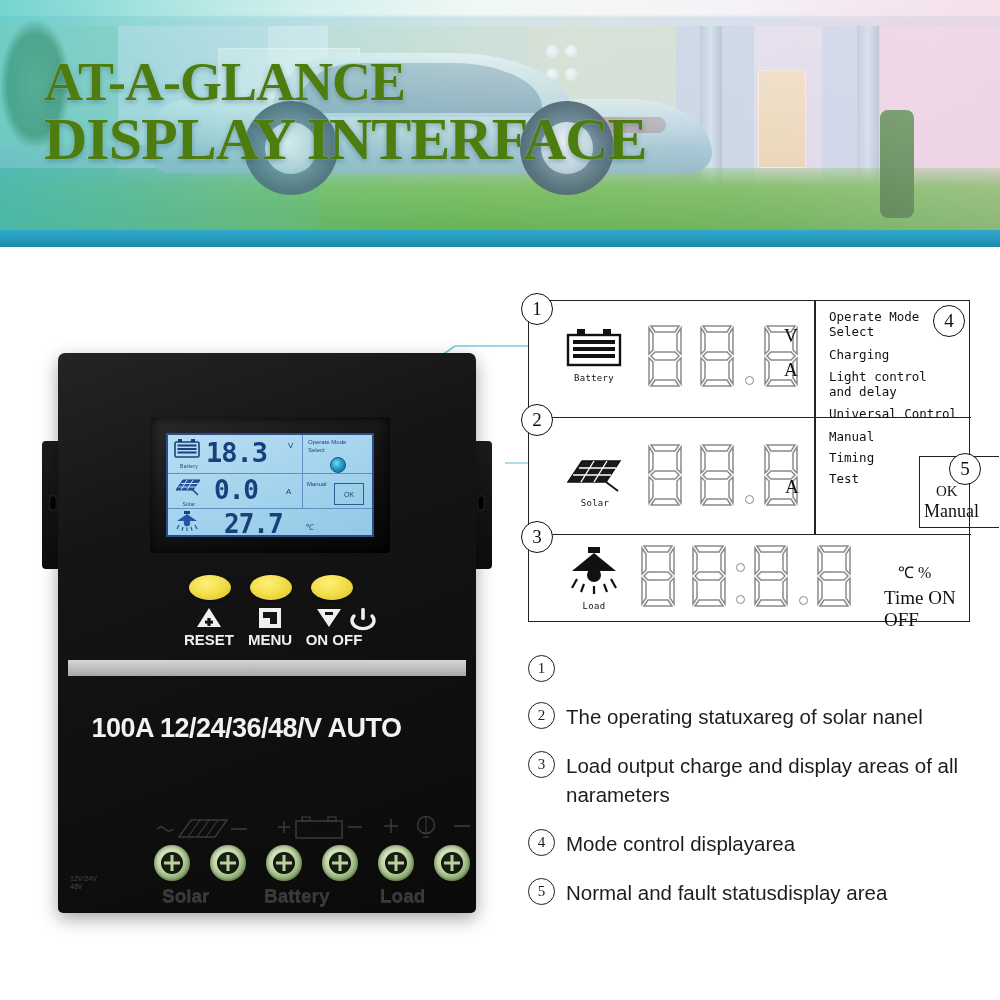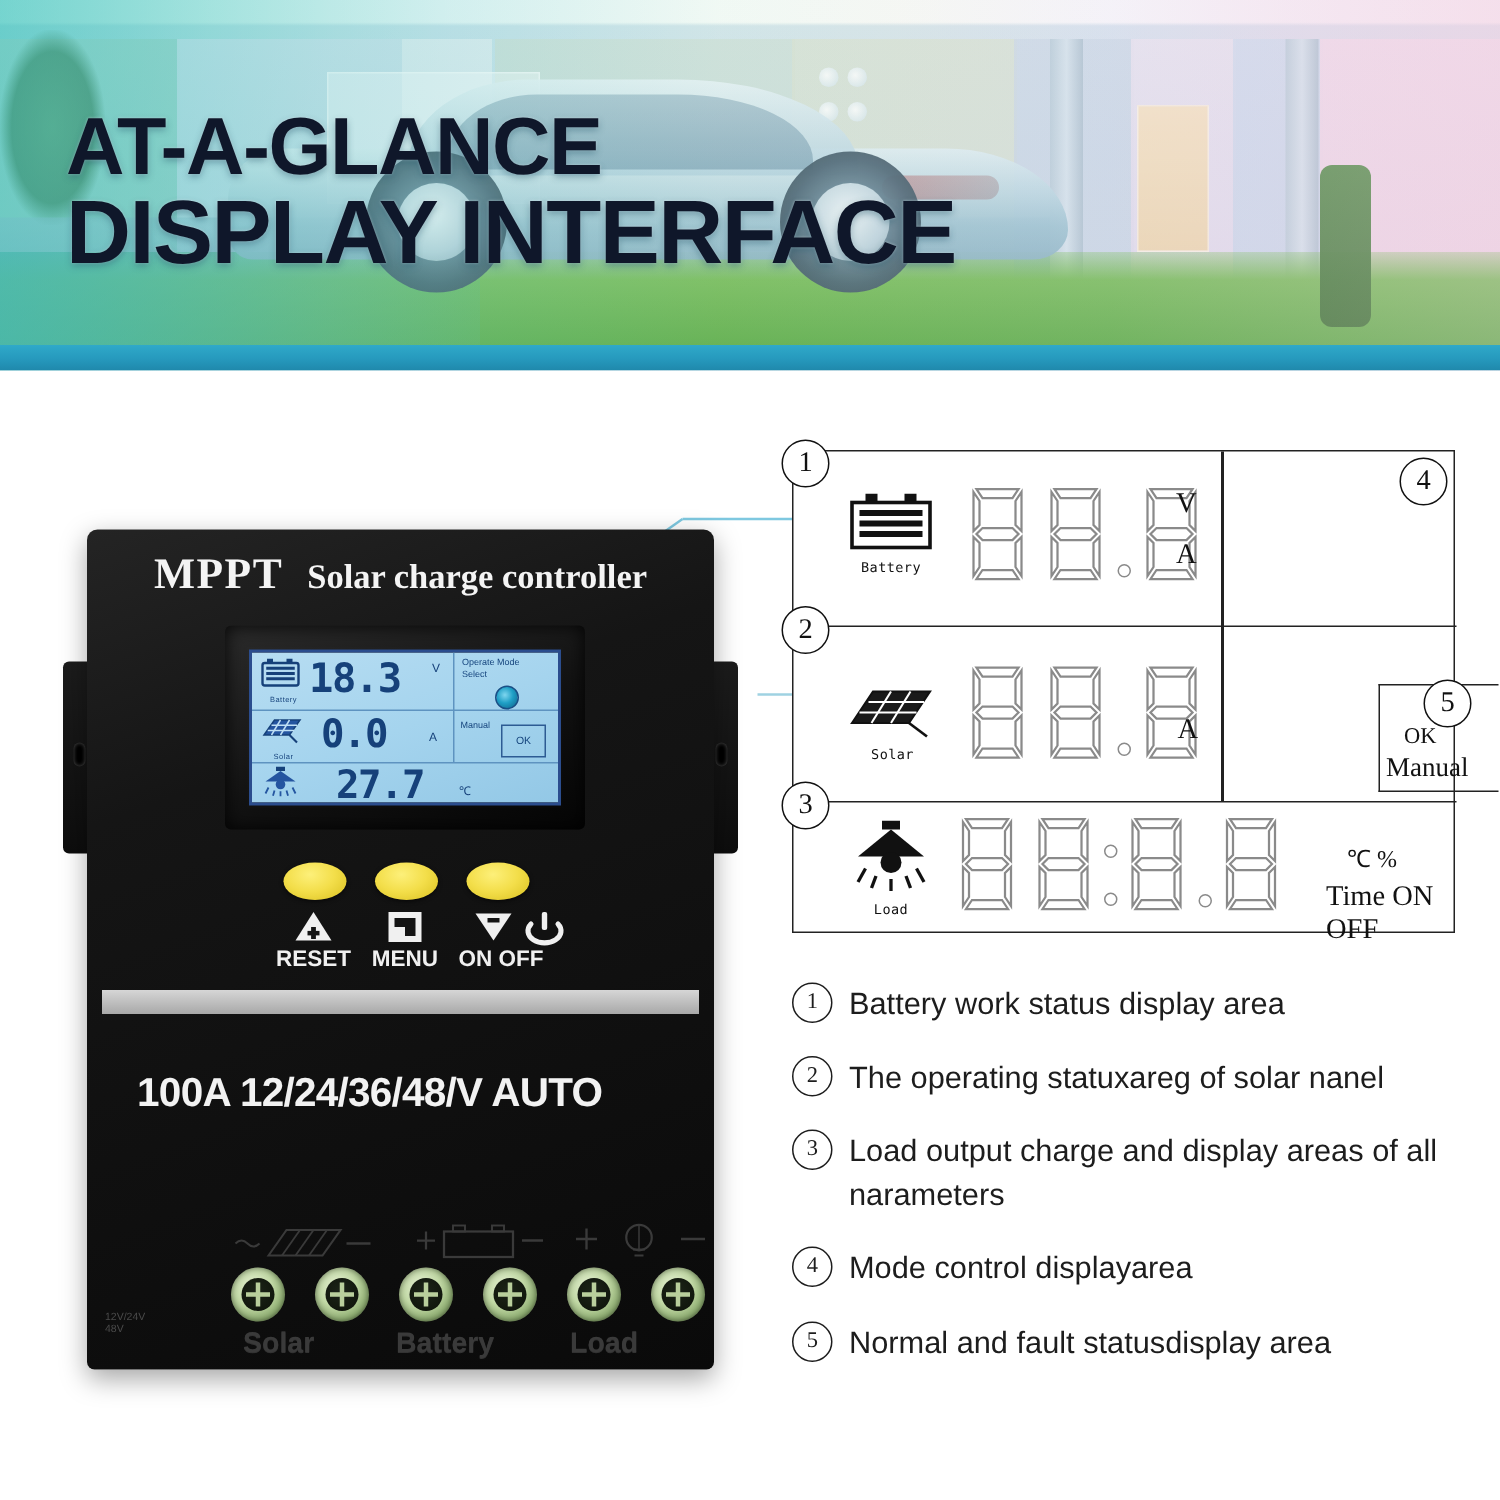--- a/index.html
+++ b/index.html
@@ -97,25 +97,25 @@
       rgba(105,205,200,.26) 22%,
       rgba(190,225,210,.10) 48%,
       rgba(225,215,235,.14) 74%,
       rgba(240,205,225,.30) 100%);
   }
   .banner-bottom-bar{
     position:absolute;left:0;bottom:0;width:1000px;height:17px;
     background:linear-gradient(180deg,#2fa9c9 0%,#2699bd 55%,#1f88ab 100%);
   }
   .banner-title{
-    position:absolute;left:44px;top:72px;width:760px;
-    color:#0f172a;font-weight:bold;line-height:.97;
+    position:absolute;left:44px;top:56px;width:760px;
+    color:#4d7c0f;font-weight:bold;line-height:.97;
     letter-spacing:-1px;
     text-shadow:0 2px 5px rgba(40,90,110,.45), 0 0 2px rgba(255,255,255,.5);
-    font-family:Liberation Sans, sans-serif;
+    font-family:Liberation Serif, serif;
   }
   .banner-title .l1{display:block;font-size:54px;}
   .banner-title .l2{display:block;font-size:60px;margin-top:2px;}
 
   
   .product{
     position:absolute;left:40px;top:345px;width:455px;height:580px;
   }
   .dev-body{
     position:absolute;left:18px;top:8px;width:418px;height:560px;
@@ -353,23 +353,20 @@
 <div class="product">
   <div class="dev-ear ear-l">
     <div class="ear-hole"></div>
   </div>
   <div class="dev-ear ear-r">
     <div class="ear-hole"></div>
   </div>
 
   <div class="dev-body"></div>
 
-  <div class="dev-title">
-    <span class="mppt">MPPT</span><span class="scc">Solar charge controller</span>
-  </div>
 
   <div class="lcd-bezel">
     <div class="lcd">
 
       <div class="lcd-r1">
         <div class="lcd-icon">
           <svg width="26" height="19" viewBox="0 0 26 19">
             <rect x="4" y="0" width="4" height="3" fill="#16417a"></rect>
             <rect x="17" y="0" width="4" height="3" fill="#16417a"></rect>
             <rect x="1" y="3" width="24" height="15" rx="1.5" fill="none" stroke="#16417a" stroke-width="1.6"></rect>
@@ -754,33 +751,43 @@
     <div class="r3-units">
       <div style="font-size:16px;margin-left:14px;">℃  %</div>
       <div style="font-size:19px;margin-top:4px;">Time ON OFF</div>
     </div>
 
     <div class="circ" style="left:-8px;top:-14px;">3</div>
   </div>
 
   <div class="d-vline"></div>
 
+  <div class="d-menu">
+    <div style="white-space:pre-line;">Operate Mode
+Select</div>
+    <div>Charging</div>
+    <div style="white-space:pre-line;">Light control
+and delay</div>
+    <div>Universal Control</div>
+    <div style="margin-bottom:6px;">Manual</div>
+    <div style="margin-bottom:6px;">Timing</div>
+    <div>Test</div>
+  </div>
   <div class="circ" style="left:404px;top:4px;">4</div>
 
   <div class="okfault">
     <span class="ok">OK</span>
     <span class="fault">Manual</span>
   </div>
   <div class="circ" style="left:420px;top:152px;">5</div>
 </div>
 
 <div class="legend">
   <div class="leg-item">
     <span class="leg-num">1</span>
-    <span class="leg-txt">Battery work status display area</span>
   </div>
   <div class="leg-item">
     <span class="leg-num">2</span>
     <span class="leg-txt">The operating statuxareg of solar nanel</span>
   </div>
   <div class="leg-item">
     <span class="leg-num">3</span>
     <span class="leg-txt" style="max-width:400px;">Load output charge and display areas of all narameters</span>
   </div>
   <div class="leg-item">

